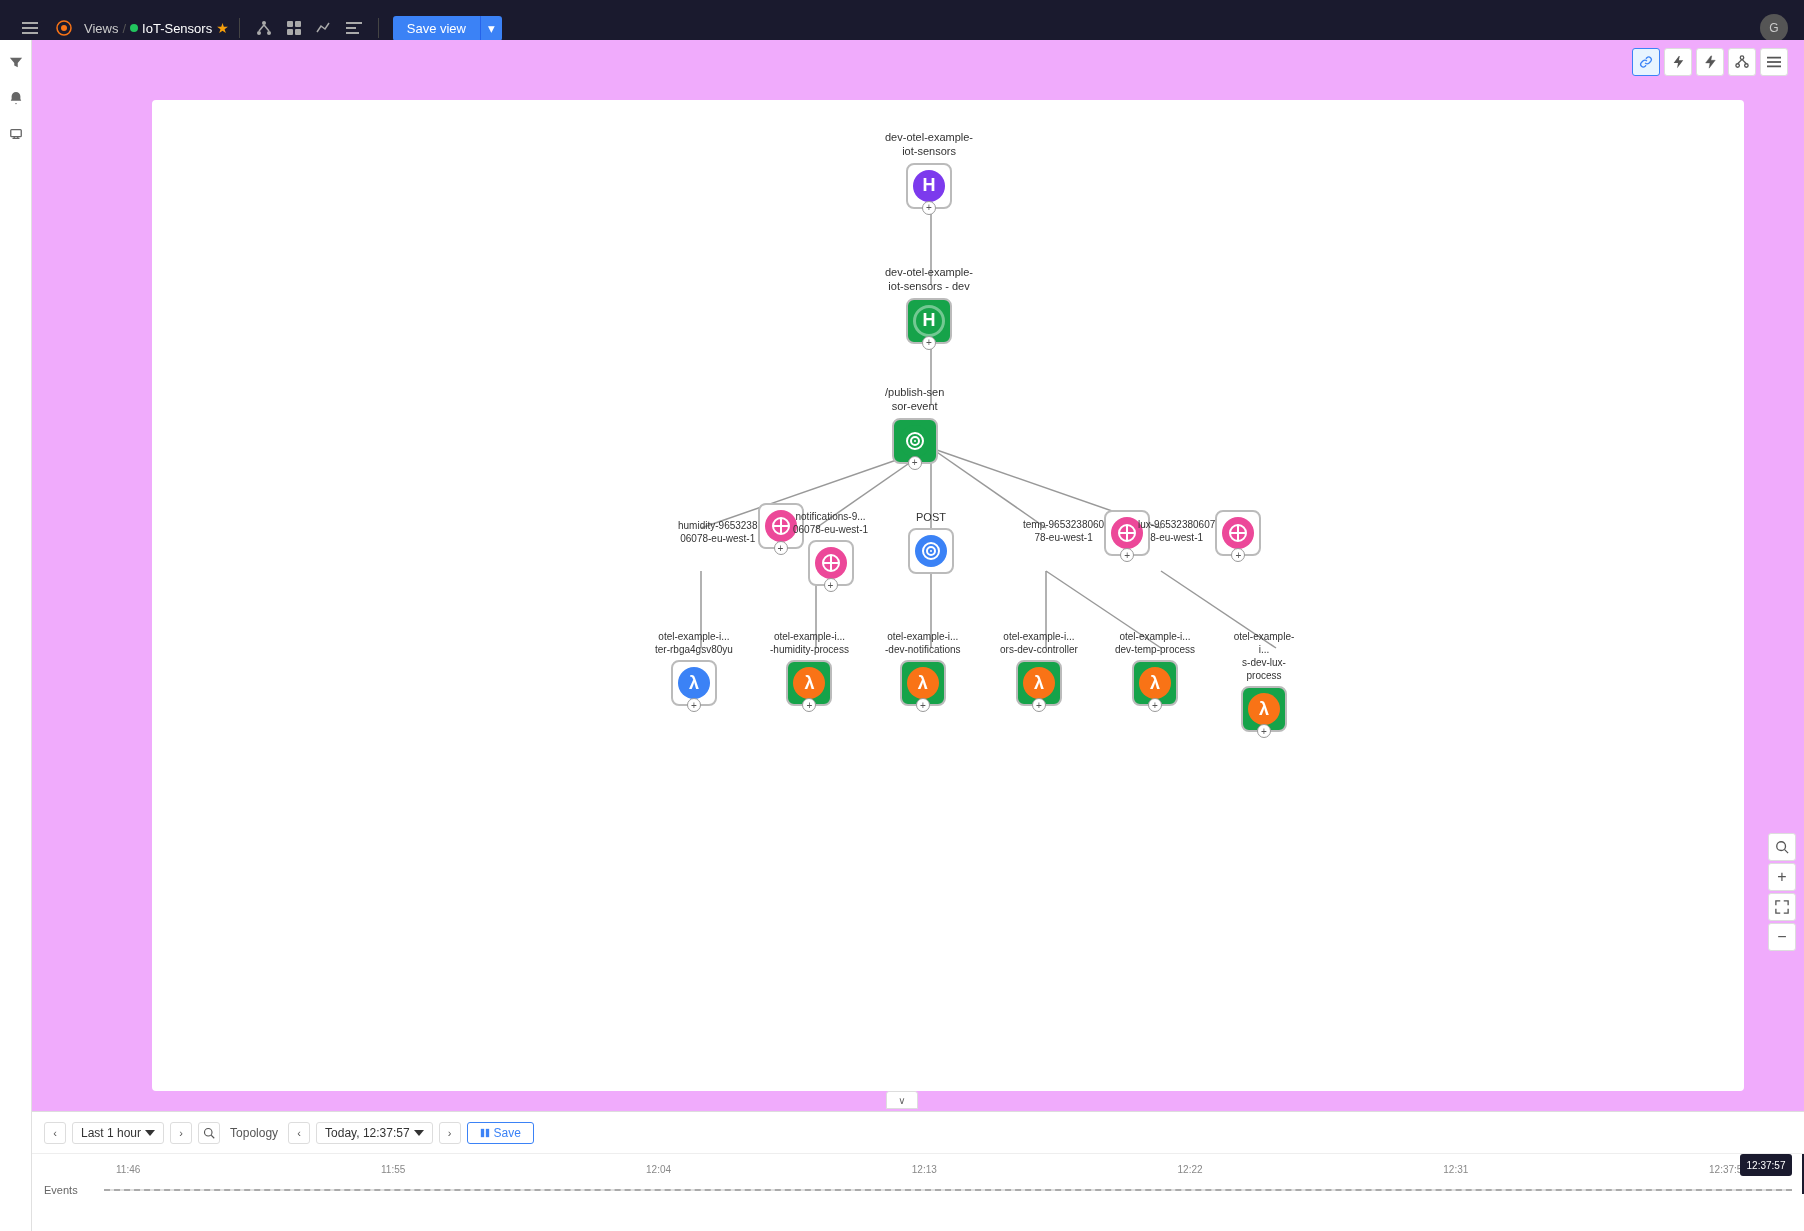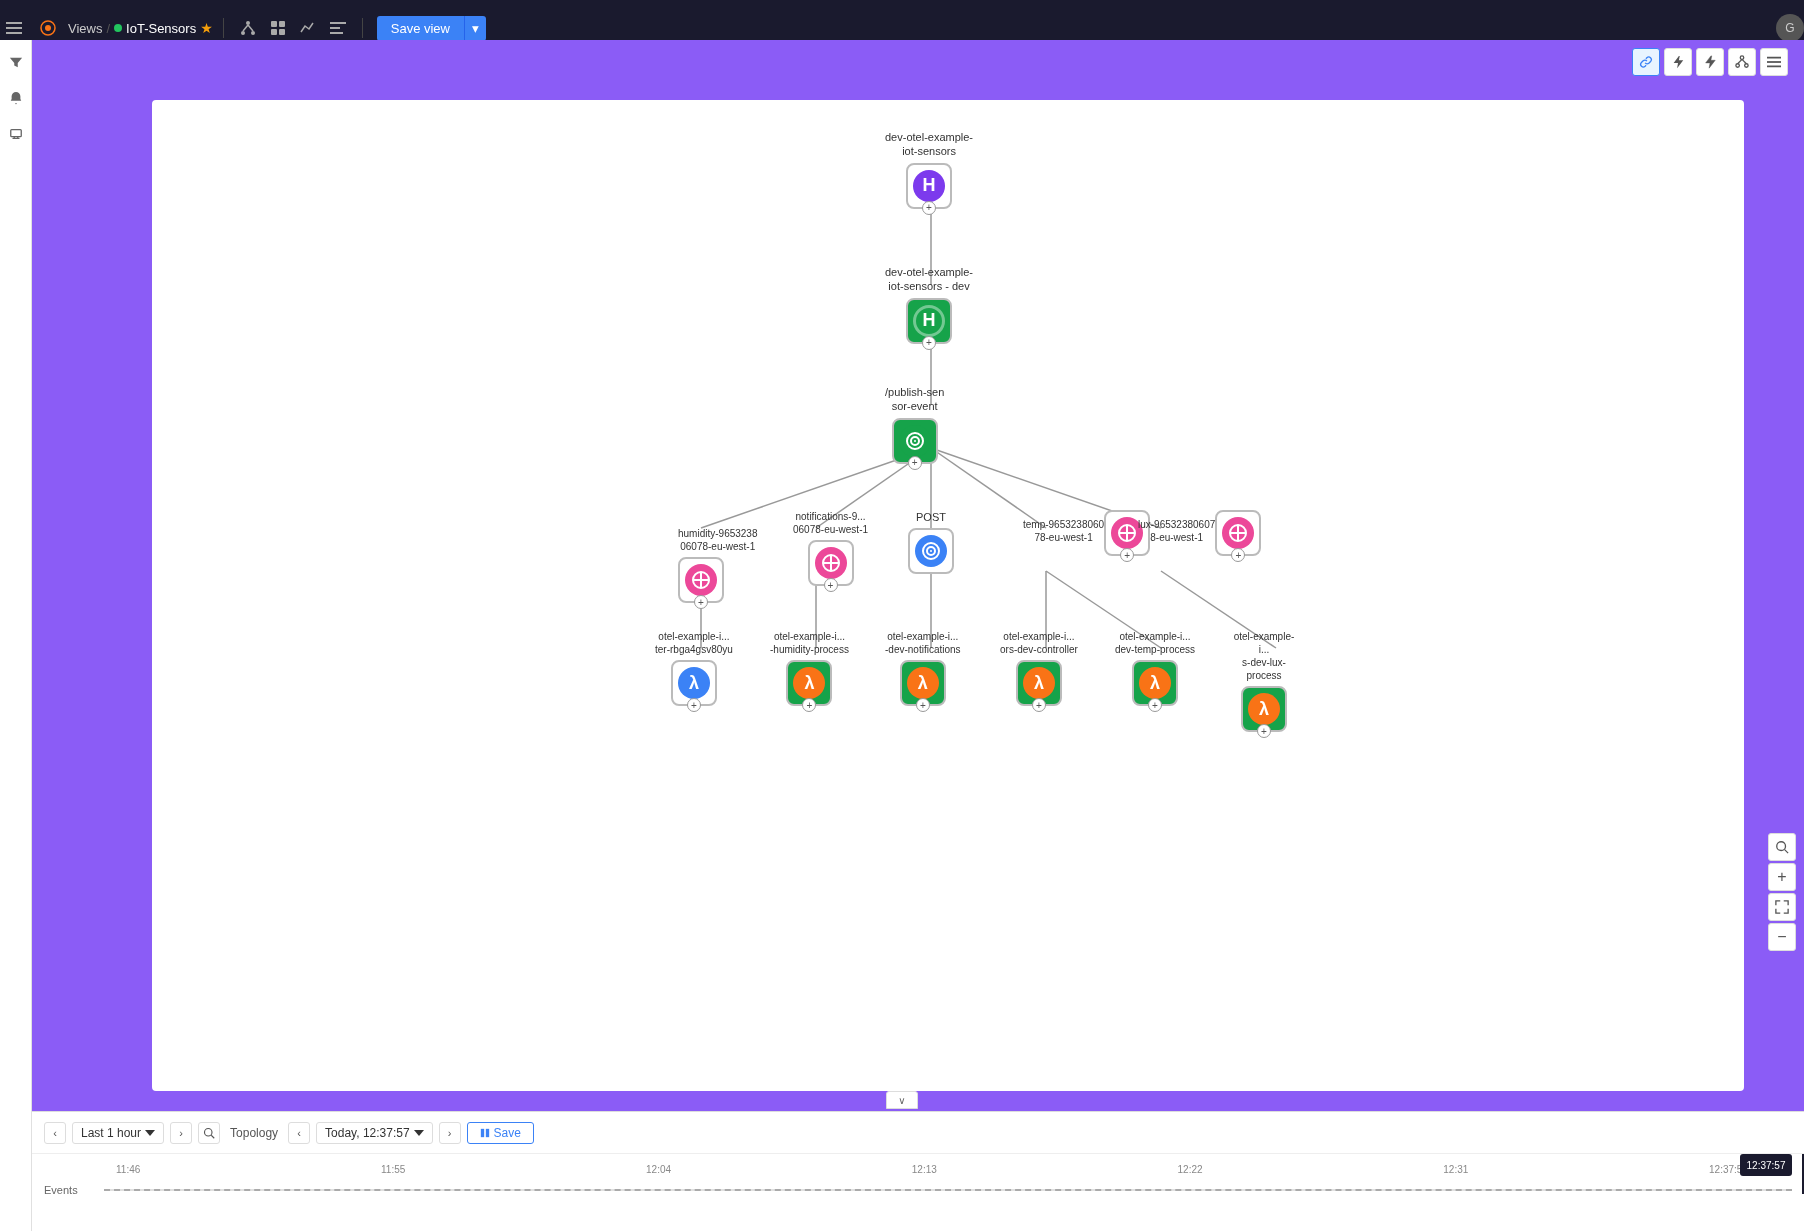--- a/index.html
+++ b/index.html
@@ -1,21 +1,21 @@
 <!DOCTYPE html>
 <html><head>
   <meta charset="utf-8">
   <style>
     * { box-sizing: border-box; margin: 0; padding: 0; }
     body { font-family: -apple-system, BlinkMacSystemFont, 'Segoe UI', sans-serif; background: #f0f0f0; overflow: hidden; width: 1804px; height: 1231px; }
 
     
     .top-nav {
       display: flex; align-items: center; height: 56px;
-      background: #1a1a2e; color: #ccc; padding: 0 0; gap: 6px;
+      background: #1a1a2e; color: #ccc; padding: 0 16px; gap: 6px;
     }
     .top-nav-icon { width: 28px; height: 28px; display: flex; align-items: center; justify-content: center; color: #aaa; cursor: pointer; }
     .top-nav-icon svg { width: 16px; height: 16px; }
     .breadcrumb { display: flex; align-items: center; gap: 4px; font-size: 13px; color: #ccc; }
     .breadcrumb-sep { color: #555; }
     .breadcrumb-current { color: #fff; display: flex; align-items: center; gap: 4px; }
     .nav-divider { width: 1px; height: 20px; background: #444; margin: 0 4px; }
     .nav-icon-group { display: flex; align-items: center; gap: 2px; }
     .nav-icon { width: 28px; height: 28px; display: flex; align-items: center; justify-content: center; color: #aaa; cursor: pointer; font-size: 14px; border-radius: 3px; }
     .save-btn-group { display: flex; align-items: center; margin-left: 4px; }
@@ -38,21 +38,21 @@
     .right-panel-toggle {
       position: absolute; right: 0; top: 50%; transform: translateY(-50%);
       width: 16px; height: 40px; background: #fff; border: 1px solid #ddd;
       border-right: none; display: flex; align-items: center; justify-content: center;
       cursor: pointer; font-size: 10px; color: #666; border-radius: 3px 0 0 3px;
     }
 
     
     .main-content {
       position: absolute; left: 32px; top: 40px; right: 0; bottom: 120px;
-      background: #8b5cf6; overflow: hidden;
+      background: #f0abfc; overflow: hidden;
     }
 
     
     .toolbar {
       position: absolute; top: 8px; right: 16px;
       display: flex; gap: 4px; align-items: center;
     }
     .toolbar-btn {
       width: 28px; height: 28px; background: #fff; border: 1px solid #ddd;
       border-radius: 3px; display: flex; align-items: center; justify-content: center;
@@ -334,21 +334,21 @@
             <svg viewBox="0 0 20 20" width="20" height="20" fill="white">
                 <circle cx="10" cy="10" r="8" fill="none" stroke="white" stroke-width="2"></circle>
                 <circle cx="10" cy="10" r="4" fill="none" stroke="white" stroke-width="2"></circle>
                 <circle cx="10" cy="10" r="1" fill="white"></circle>
               </svg>
           </div>
           <div class="node-plus">+</div>
         </div>
       </div>
 
-      <div style="position:absolute;left:80px;top:407px;display:flex;flex-direction:column;align-items:flex-start;">
+      <div style="position:absolute;left:80px;top:383px;display:flex;flex-direction:row;align-items:flex-end;">
         <div class="node-label" style="font-size:10px;">humidity-9653238<br>06078-eu-west-1</div>
         <div class="node-icon" style="background:#fff;border:2px solid #bbb;">
           <div class="node-icon-inner" style="background:#ec4899;">
             <svg viewBox="0 0 20 20" width="20" height="20" fill="white">
                 <circle cx="10" cy="10" r="8" fill="none" stroke="white" stroke-width="2"></circle>
                 <path d="M10 2v16M2 10h16" stroke="white" stroke-width="2"></path>
               </svg>
           </div>
           <div class="node-plus">+</div>
         </div>

